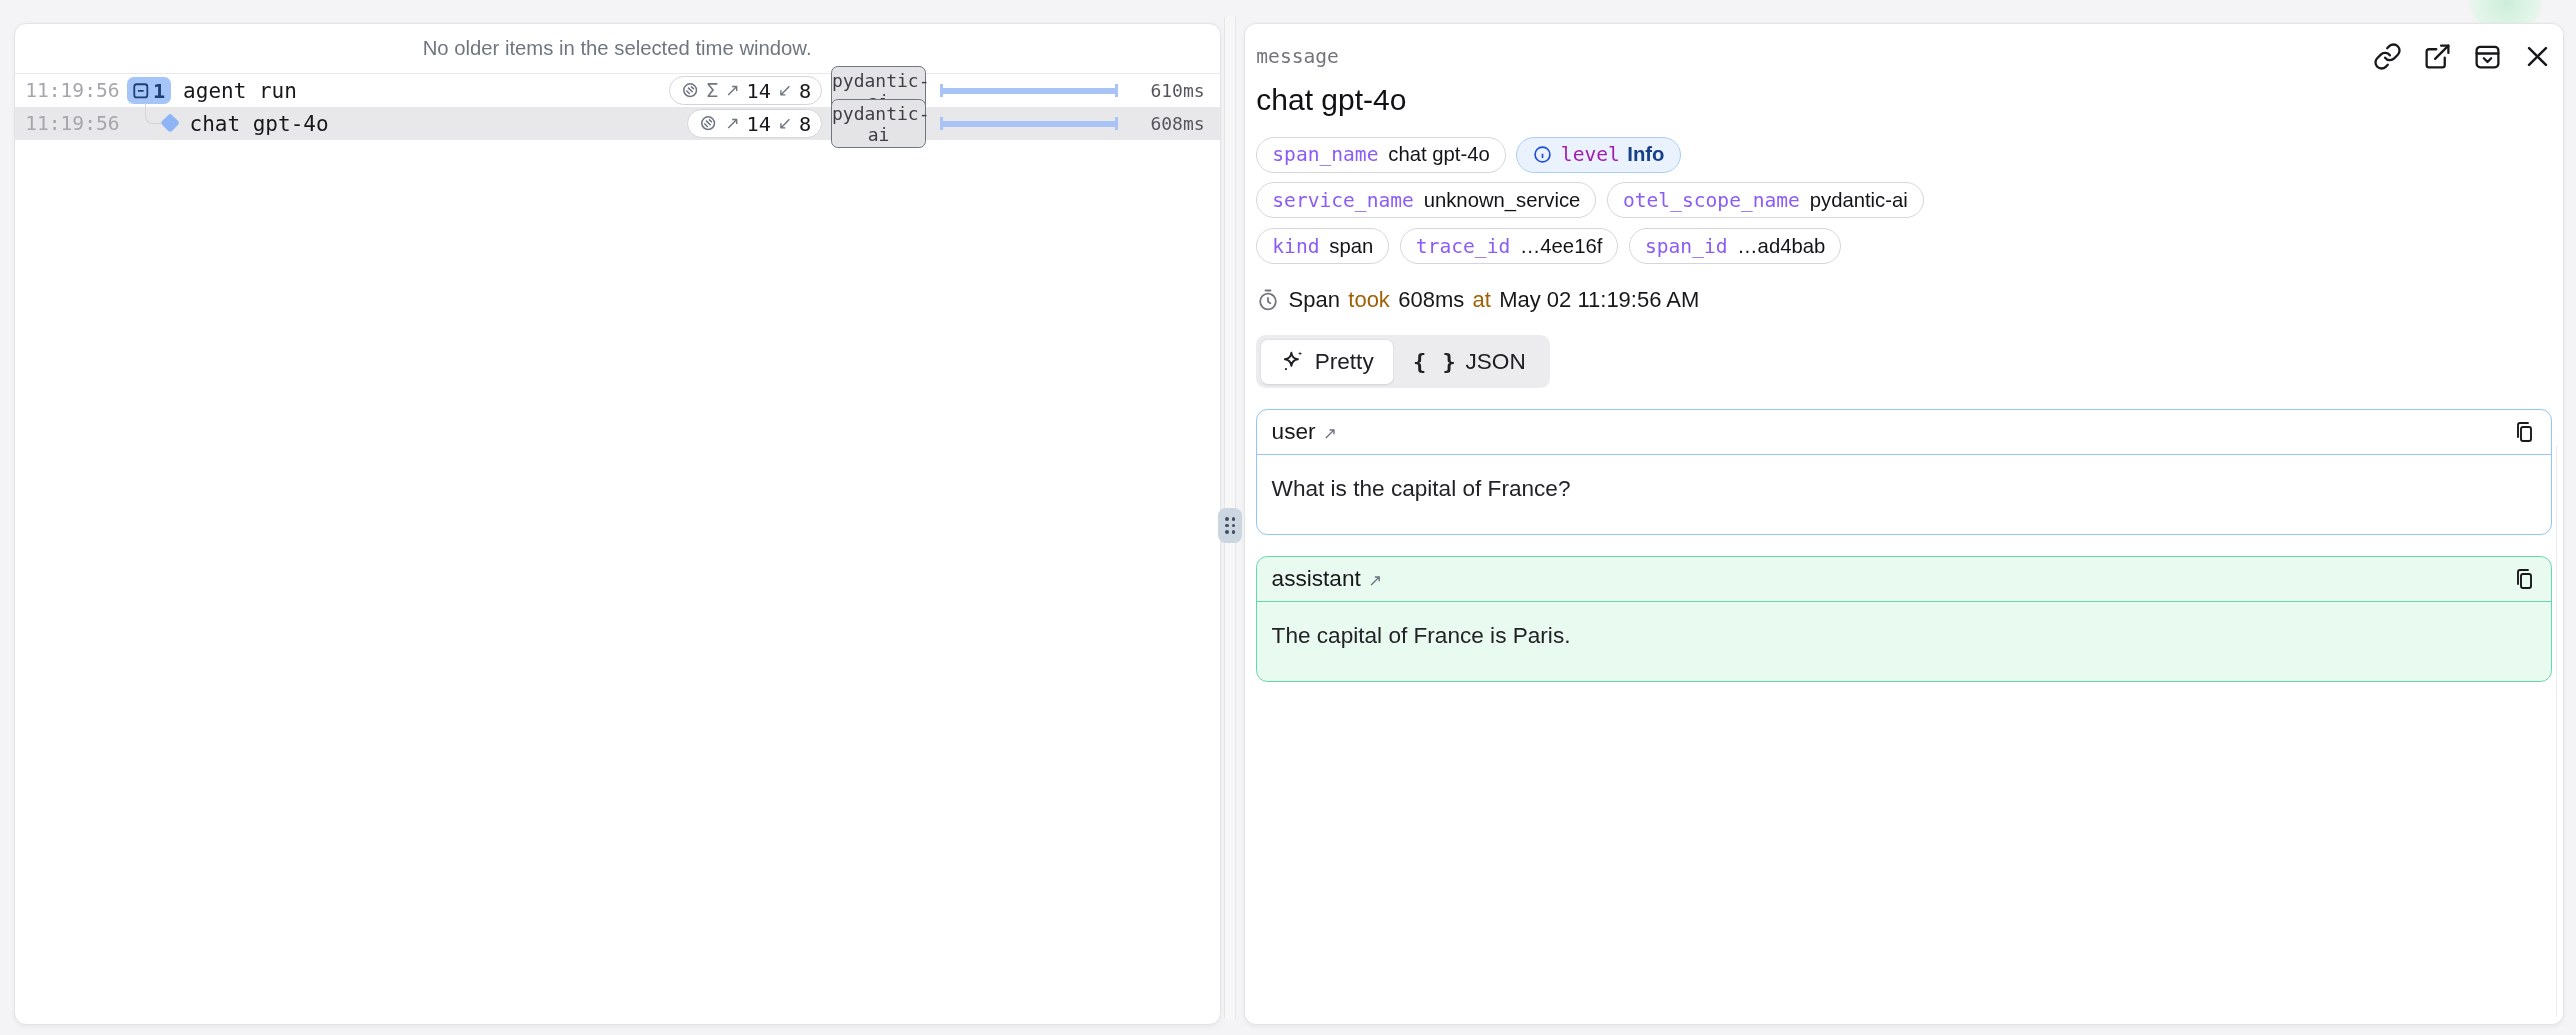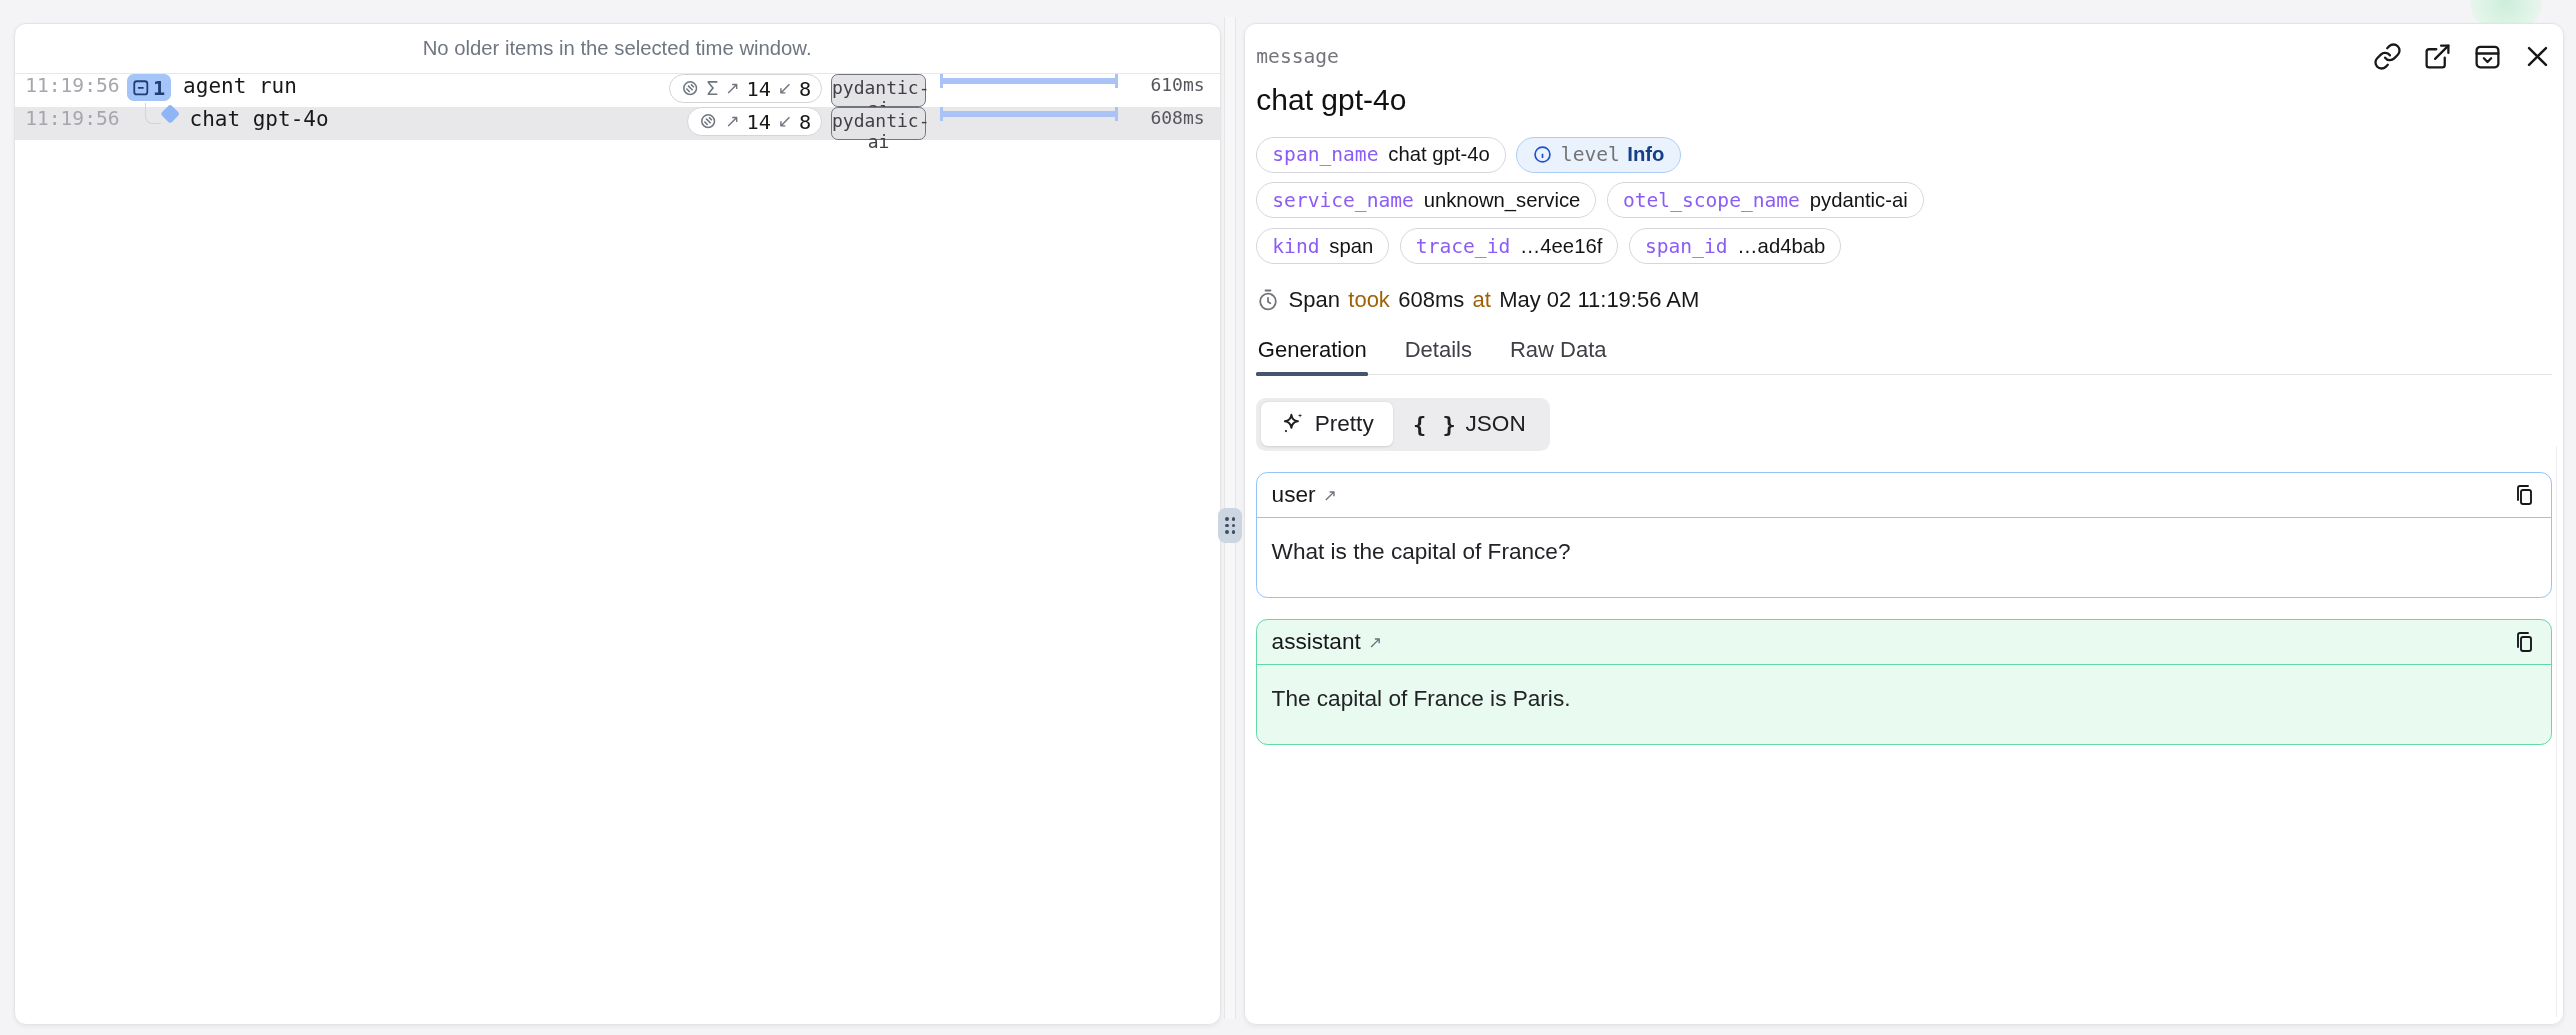--- a/index.html
+++ b/index.html
@@ -46,21 +46,21 @@
 
   
   .empty-notice { padding-top:13px; text-align:center; font-size:20.3px; color:#6f7680; }
   .today-wrap { margin-top:9.8px; display:flex; justify-content:center; }
   .today-btn {
     font-size:20.3px; color:#52525b; background:#e6e6e8;
     border:none; border-radius:753px; padding:6.8px 18px; cursor:pointer;
   }
   .list-sep { margin-top:13px; border-top:0.8px solid #e8e8ea; }
 
-  .trace-row { height:33px; display:flex; position:relative; cursor:pointer; }
+  .trace-row { height:33px; display:flex; align-items:center; position:relative; cursor:pointer; }
   .trace-row.selected { background:#e8e8ea; }
   .ts { margin-left:10.6px; width:99px; font-size:19.6px; color:#a6a6ad; }
   .count-badge {
     margin-left:3px; height:27px; padding:0 6px 0 3.8px; border-radius:6.8px;
     background:#a5c4f8; color:#1f3f74; display:flex; align-items:center; gap:2.3px;
     font-size:20.3px; font-weight:bold;
   }
   .row-label { margin-left:12px; font-size:21px; color:#18181b; }
   .elbow {
     position:absolute; left:130px; top:-4.5px; width:16.6px; height:21px;
@@ -103,21 +103,21 @@
 
   .badge-rows { margin-top:19.6px; }
   .badge-row { display:flex; gap:10.6px; margin-bottom:9.8px; }
   .kv-badge {
     height:36px; border:0.8px solid #d6d6da; border-radius:753px; background:#fff;
     display:flex; align-items:center; gap:9.8px; padding:0 15px;
   }
   .kv-badge .k { font-size:19.6px; color:#8b5cf6; }
   .kv-badge .v { font-size:20.3px; font-weight:500; color:#141417; }
   .level-badge { background:#e9f2fd; border-color:#abcdf5; gap:7.5px; }
-  .level-badge .k { color:#737373; }
+  .level-badge .k { color:#a21caf; }
   .level-badge .v { color:#173f86; font-weight:bold; }
   .level-badge svg { width:21px; height:21px; color:#1d4ed8; }
 
   .timing { margin-top:22.6px; display:flex; align-items:center; gap:8.3px; font-size:22px; }
   .timing svg { width:24px; height:24px; color:#74747c; }
   .timing .dim { color:#a16207; }
   .timing .strong { color:#18181b; }
 
   .tabs { margin-top:24px; display:flex; gap:35px; border-bottom:1.5px solid #e4e4e7; }
   .tab { font-size:22px; color:#3f3f46; padding:0 1.5px 11.3px; cursor:pointer; position:relative; }
@@ -314,25 +314,20 @@
         <circle cx="12" cy="13.5" r="7.8"></circle>
         <polyline points="12 9.8 12 13.8 14.3 15.2"></polyline>
     </svg>
     <span class="strong">Span</span>
     <span class="dim">took</span>
     <span class="strong">608ms</span>
     <span class="dim">at</span>
     <span class="strong">May 02 11:19:56 AM</span>
   </div>
 
-  <div class="tabs">
-    <span class="tab active">Generation</span>
-    <span class="tab">Details</span>
-    <span class="tab">Raw Data</span>
-  </div>
 
   <div class="view-toggle">
     <button class="seg active">
       <svg viewBox="0 0 24 24" fill="none" stroke="currentColor" stroke-width="1.8" stroke-linejoin="round">
         <path d="M10.5 3.5c.5 3.6 2.4 5.5 6 6-3.6.5-5.5 2.4-6 6-.5-3.6-2.4-5.5-6-6 3.6-.5 5.5-2.4 6-6z"></path>
         <path d="M18.5 2.2l.45 1.6 1.6.45-1.6.45-.45 1.6-.45-1.6-1.6-.45 1.6-.45z" fill="currentColor" stroke="none"></path>
         <circle cx="5.5" cy="18.5" r="1" fill="currentColor" stroke="none"></circle>
       </svg>
       <span>Pretty</span>
     </button>

